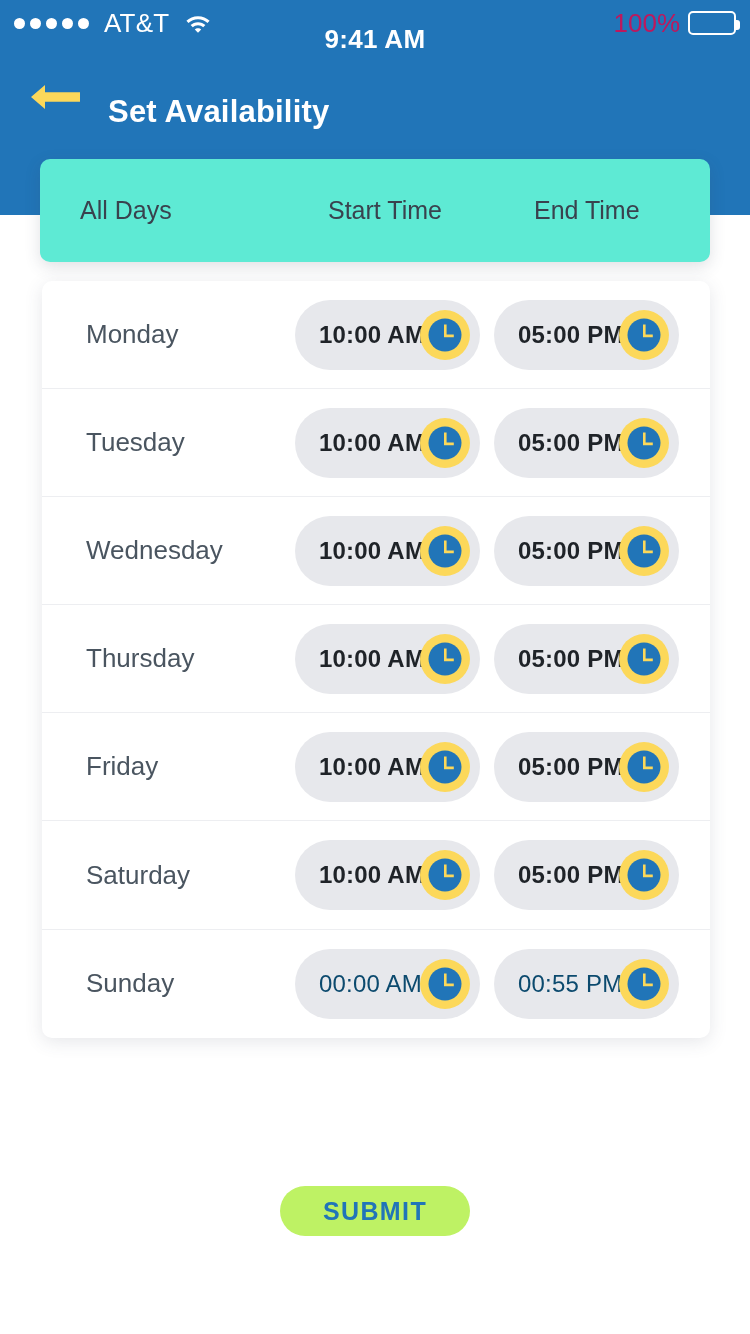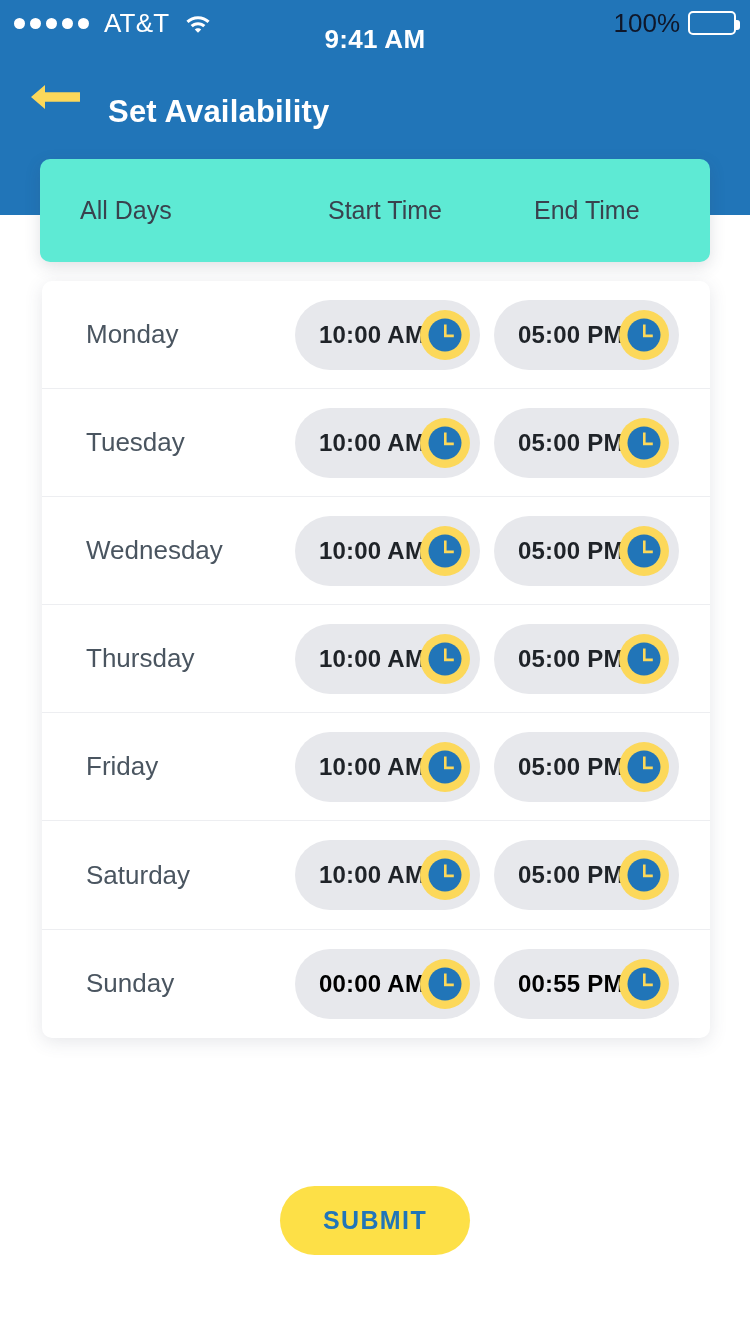--- a/index.html
+++ b/index.html
@@ -45,21 +45,21 @@
   .sb-center {
     position:absolute; left:0; top:16px; width:750px; height:46px;
     display:flex; align-items:center; justify-content:center;
   }
   .clocktime { color:#ffffff; font-size:26px; font-weight:bold; letter-spacing:0.3px; }
 
   .sb-right {
     position:absolute; right:14px; top:0; height:46px;
     display:flex; align-items:center; gap:8px;
   }
-  .battpct { color:#0f172a; font-size:26px; }
+  .battpct { color:#be185d; font-size:26px; }
   .batt {
     position:relative;
     width:48px; height:24px;
     border:2px solid #ffffff; border-radius:5px;
   }
   .batt::after {
     content:""; position:absolute; right:-6px; top:7px;
     width:4px; height:10px; border-radius:0 3px 3px 0;
     background:#ffffff;
   }
@@ -132,34 +132,34 @@
   }
   .pill.start { left:253px; }
   .pill.end   { left:452px; }
 
   .pilltext {
     font-size:24px; font-weight:bold; color:#1F2328;
     margin-left:24px; letter-spacing:0.2px;
     white-space:nowrap;
     text-align:right;
   }
-  .pill.muted .pilltext { color:#000000; font-weight:bold; }
+  .pill.muted .pilltext { color:#0c4a6e; font-weight:normal; }
 
   .clockicon {
     position:absolute; right:10px; top:50%;
     transform:translateY(-50%);
     width:50px; height:50px;
   }
   .clockicon svg { width:50px; height:50px; display:block; }
 
   
   .submitbtn {
     position:absolute; left:280px; top:1186px;
-    width:190px; height:69px;
-    background:#fde047;
+    width:190px; height:50px;
+    background:#bef264;
     border:none; border-radius:35px;
     color:#2175B8; font-size:25px; font-weight:bold;
     letter-spacing:1.4px;
     font-family:"Liberation Sans", sans-serif;
     cursor:pointer;
   }
 </style>
 </head>
 <body>
 

